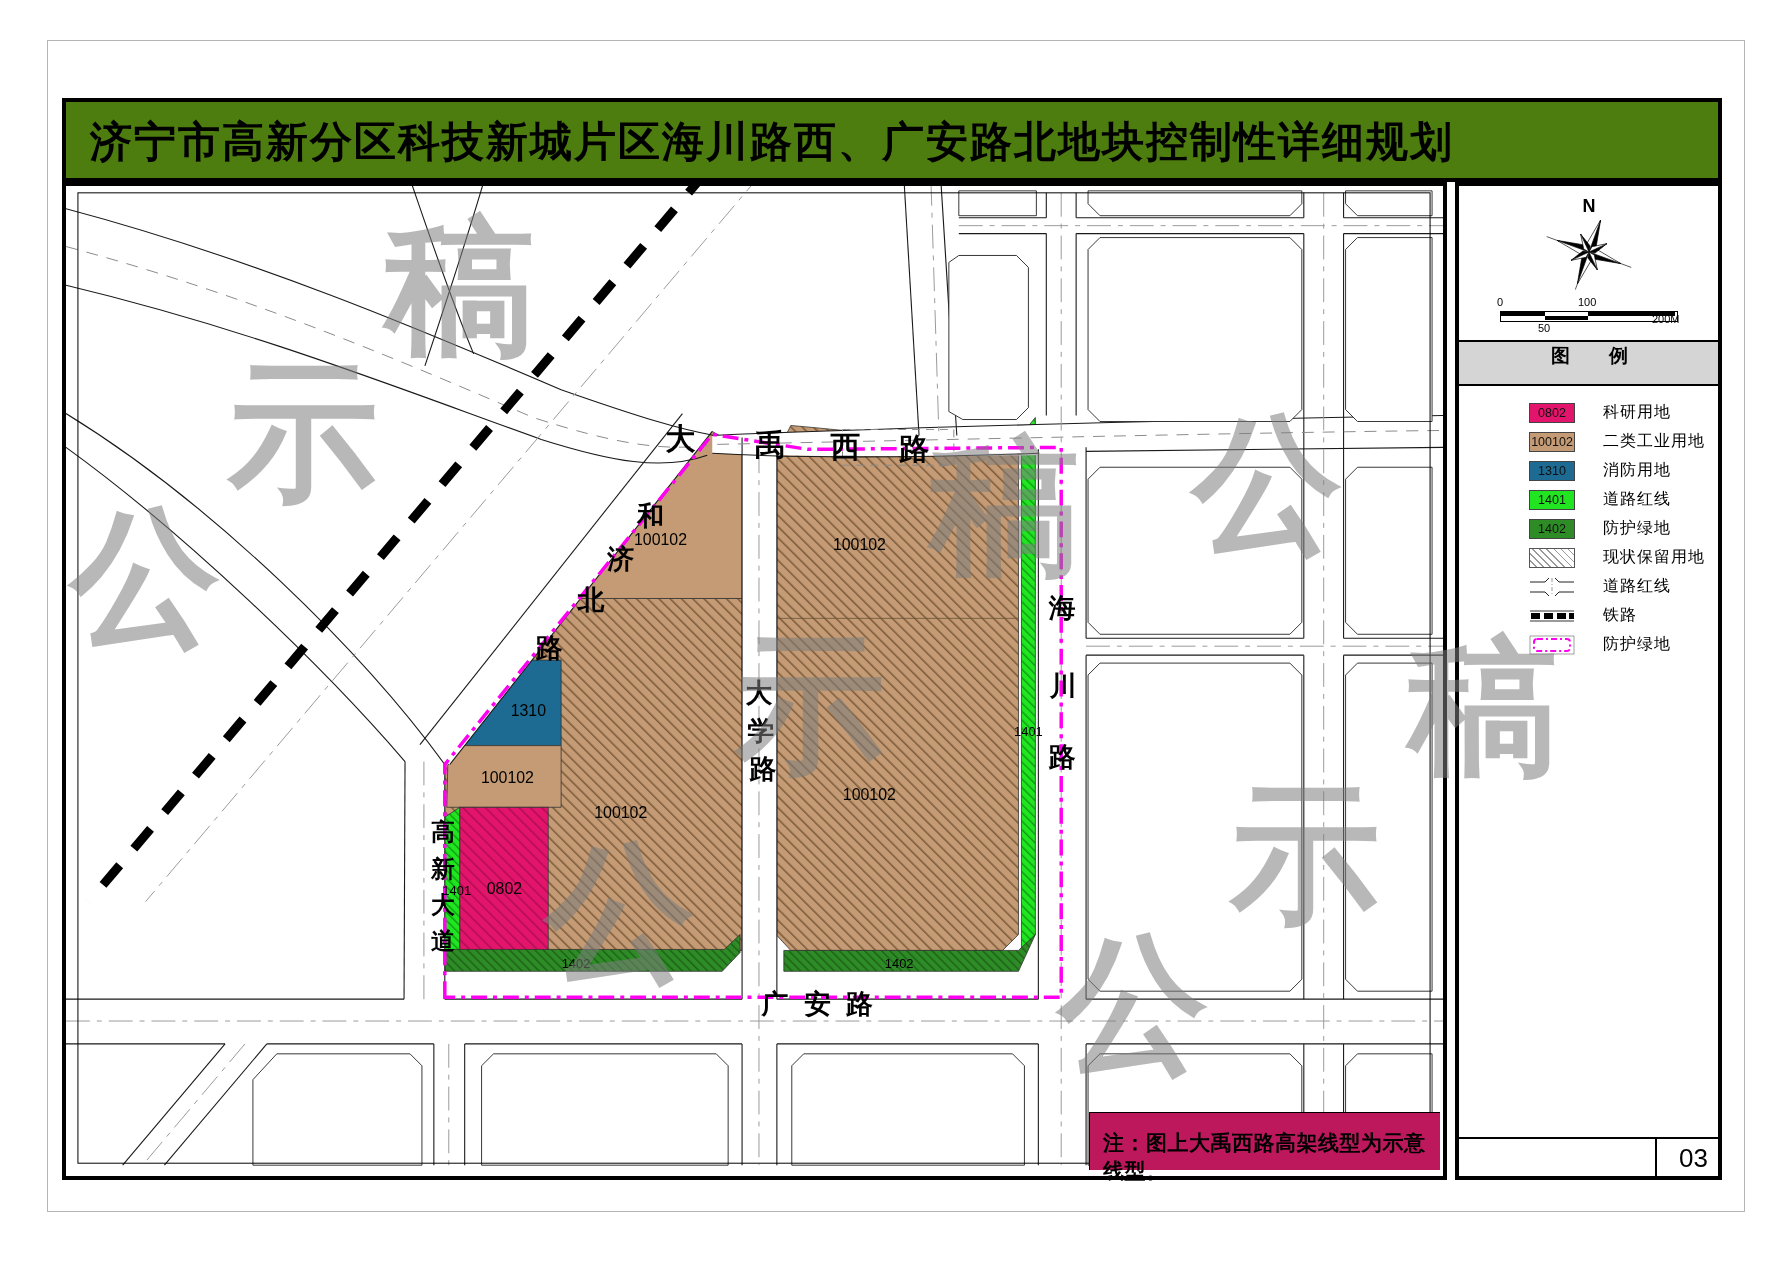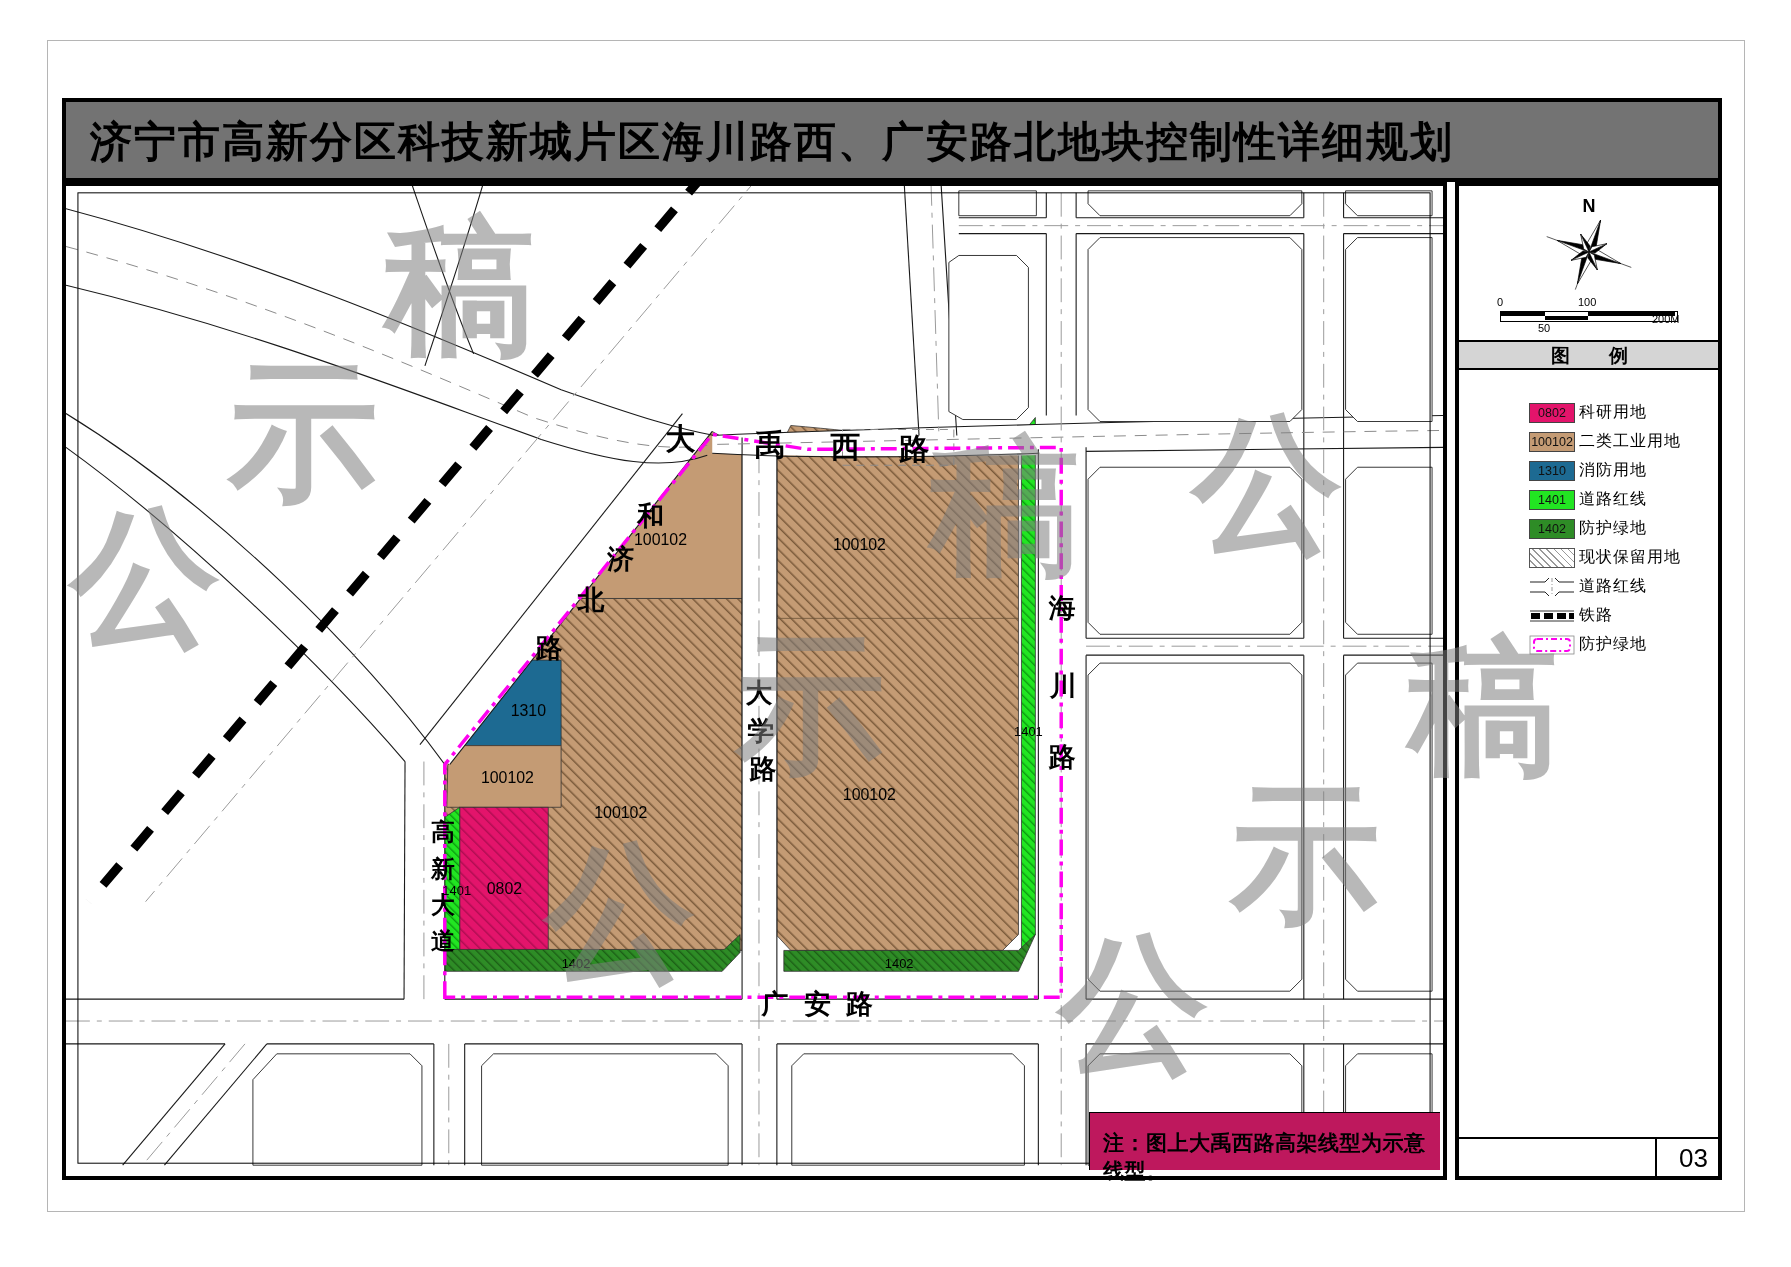--- a/index.html
+++ b/index.html
@@ -1,39 +1,39 @@
 <!DOCTYPE html>
 <html><head>
 <meta charset="utf-8">
 <style>
   html,body{margin:0;padding:0;background:#fff;}
   .page{position:relative;width:1791px;height:1267px;background:#fff;overflow:hidden;
         font-family:"Liberation Sans",sans-serif;color:#000;}
   .sheet-border{position:absolute;left:47px;top:40px;width:1696px;height:1170px;border:1px solid #b5b5b5;}
   
-  .title-band{position:absolute;left:62px;top:98px;width:1660px;height:84px;background:#737373;
+  .title-band{position:absolute;left:62px;top:98px;width:1660px;height:84px;background:#4d7c0f;
               border:4px solid #000;box-sizing:border-box;}
   .title-main{position:absolute;left:24px;top:12px;font-size:42px;font-weight:bold;letter-spacing:2px;white-space:nowrap;}
   .sheet-label{position:absolute;right:20px;top:30px;font-size:30px;font-weight:bold;letter-spacing:3px;}
   
   .map-frame{position:absolute;left:62px;top:182px;width:1385px;height:998px;border:4px solid #000;
              box-sizing:border-box;background:#fff;overflow:hidden;}
   .legend-panel{position:absolute;left:1455px;top:182px;width:267px;height:998px;border:4px solid #000;
                 box-sizing:border-box;background:#fff;}
   
-  .legend-header{position:absolute;left:0;top:154px;width:100%;height:30px;background:#d5d5d5;
+  .legend-header{position:absolute;left:0;top:154px;width:100%;height:46px;background:#d5d5d5;
                  border-top:2px solid #000;border-bottom:2px solid #000;box-sizing:border-box;
                  text-align:center;font-size:19px;font-weight:bold;letter-spacing:10px;line-height:27px;padding-left:12px;}
   .legend-items{position:absolute;left:0;top:212px;width:100%;}
   .legend-row{display:flex;align-items:center;height:29px;}
   .swatch{width:46px;height:20px;margin-left:70px;border:1px solid #444;box-sizing:border-box;
           display:flex;align-items:center;justify-content:center;font-size:12.5px;color:#101010;flex:0 0 auto;}
   .swatch.sym{border:none;}
   .swatch.hatch{background:repeating-linear-gradient(45deg,#fff 0 4px,#9a9a9a 4px 5px);border:1px solid #555;}
-  .legend-label{margin-left:4px;font-size:16px;letter-spacing:1px;}
+  .legend-label{margin-left:28px;font-size:16px;letter-spacing:1px;}
   .north-wrap{position:absolute;left:0;top:6px;width:100%;text-align:center;}
   .scalebar{position:absolute;left:41px;top:112px;width:178px;height:34px;font-size:11px;}
   .sb-bar{position:absolute;left:0;top:13px;width:176px;height:9px;border:1px solid #000;}
   .sb-seg{position:absolute;height:4px;}
   .sb-lbl{position:absolute;}
   .panel-footer-line{position:absolute;left:0;top:951px;width:100%;border-top:2px solid #000;}
   .panel-footer-v{position:absolute;left:196px;top:951px;height:39px;border-left:2px solid #000;}
   .page-number{position:absolute;left:196px;top:957px;width:77px;text-align:center;font-size:26px;}
   
   .note-box{position:absolute;left:1089px;top:1112px;width:351px;height:58px;background:#be185d;

